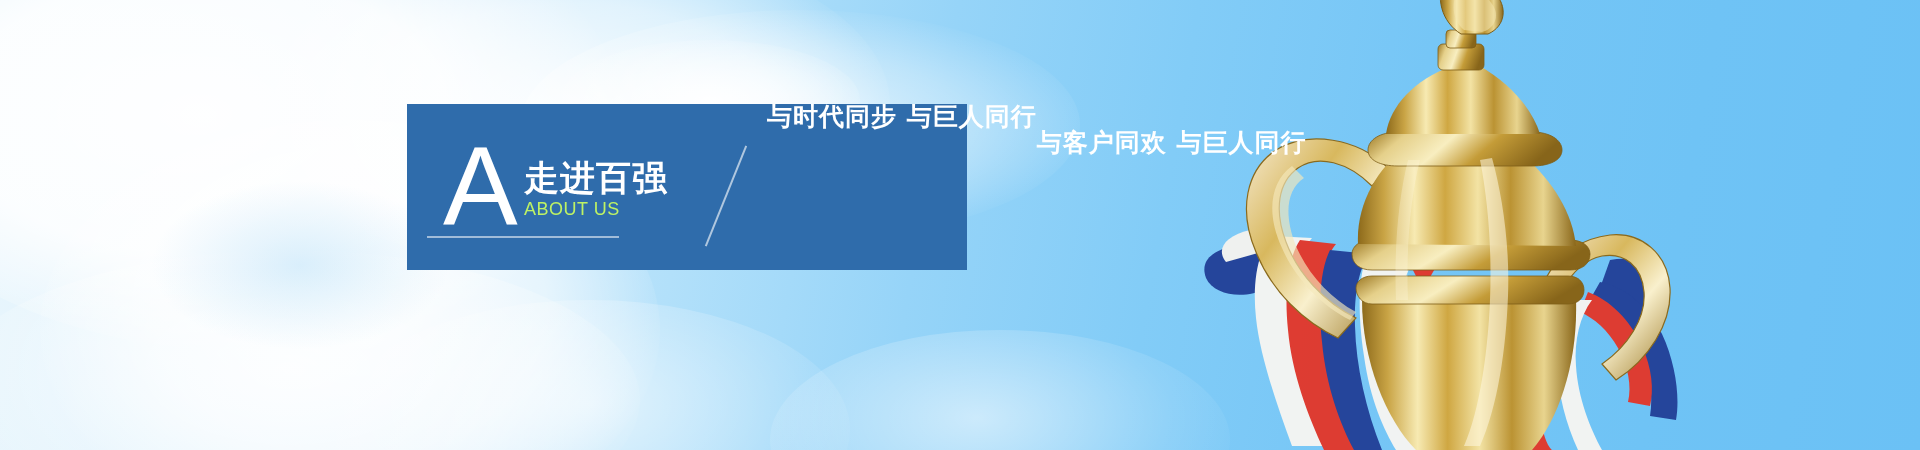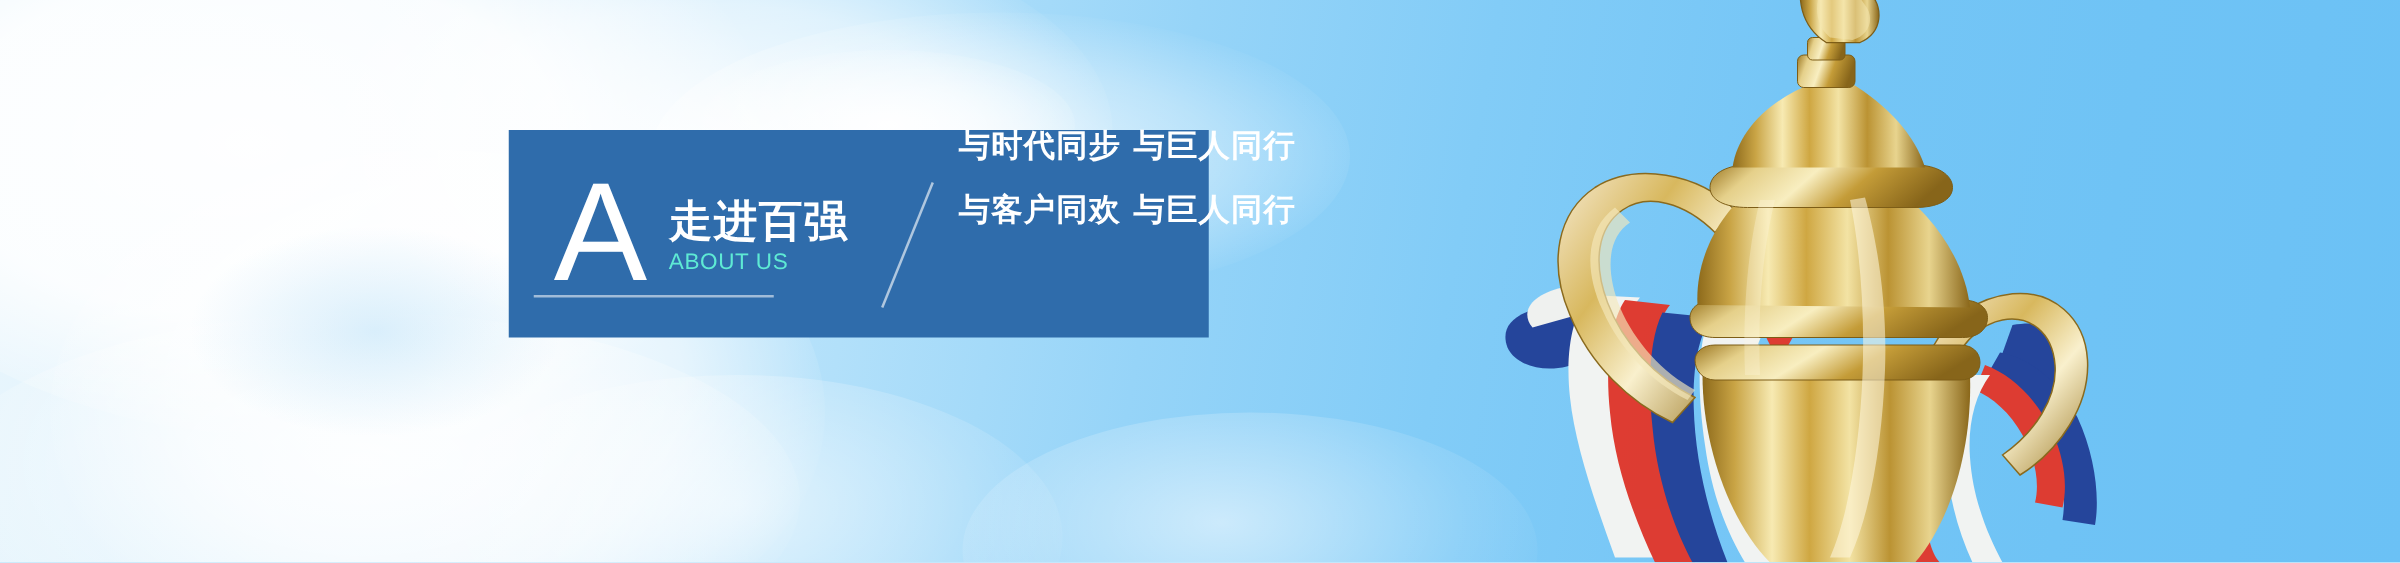--- a/index.html
+++ b/index.html
@@ -125,38 +125,37 @@
     font-weight: 300;
     color: #ffffff;
     letter-spacing: 0;
   }
 
   .left-text {
     position: absolute;
     left: 117px;
     top: 56px;
     width: 175px;
-    margin-left: 11px;
   }
   .cn-title {
     font-family: "DejaVu Sans", "Liberation Sans", sans-serif;
     font-size: 35px;
     line-height: 1.06;
     font-weight: 700;
     color: #ffffff;
     letter-spacing: 1px;
     white-space: nowrap;
   }
   .en-title {
     margin-top: 3px;
     font-family: "Liberation Sans", sans-serif;
     font-size: 18px;
     line-height: 1.1;
     font-weight: 400;
-    color: #5eead4;
+    color: #bef264;
     letter-spacing: 0.5px;
     white-space: nowrap;
   }
   .rule {
     position: absolute;
     left: 20px;
     top: 132px;
     width: 192px;
     height: 2px;
     background: rgba(255,255,255,0.55);
@@ -177,21 +176,21 @@
     background: rgba(255,255,255,0.62);
     transform: rotate(22deg);
     transform-origin: 50% 50%;
   }
 
   
   .panel-right {
     position: relative;
     flex: 1 1 auto;
     display: flex;
-    flex-direction: column;
+    flex-direction: row;
     justify-content: flex-start;
     padding-left: 10px;
   }
   .slogan {
     font-family: "DejaVu Sans", "Liberation Sans", sans-serif;
     font-size: 25px;
     line-height: 1;
     font-weight: 700;
     color: #ffffff;
     letter-spacing: 1px;

